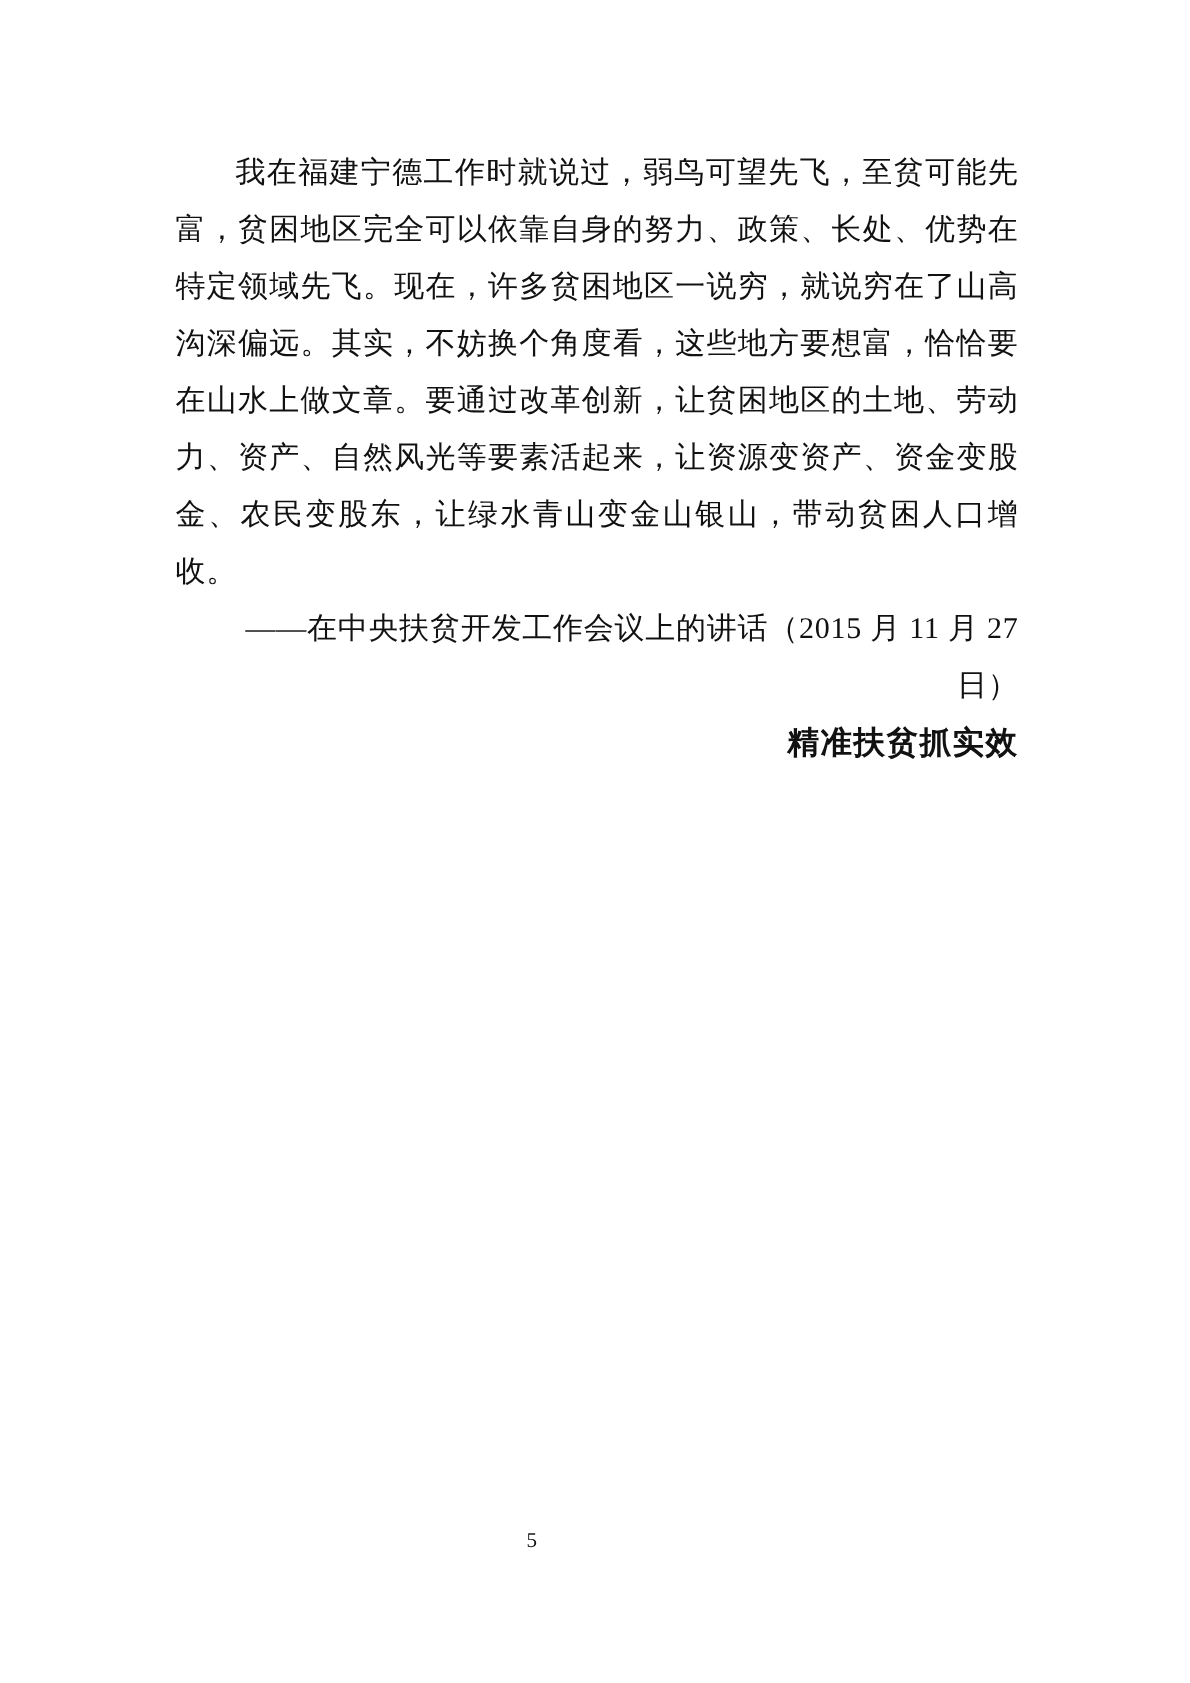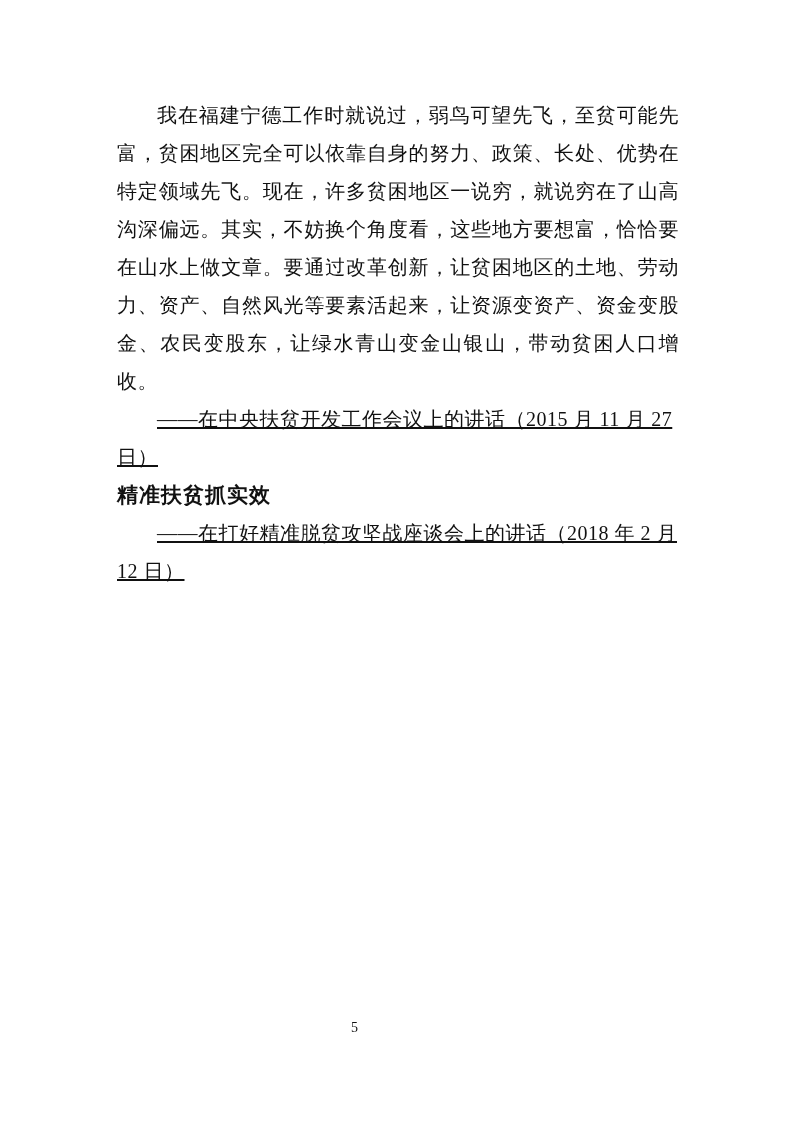--- a/index.html
+++ b/index.html
@@ -28,29 +28,28 @@
   .body-text {
     font-size: 20px;
     line-height: 38px;
     text-align: justify;
     text-indent: 2em;
     letter-spacing: 0.5px;
     word-break: break-all;
   }
 
   .citation {
-    text-align: left;
-    text-decoration: underline;
+    text-align: right;
   }
 
   .section-title {
     font-size: 21px;
     line-height: 38px;
     font-weight: bold;
-    text-align: left;
+    text-align: right;
     letter-spacing: 1px;
   }
 
   .subheading {
     font-size: 20px;
     line-height: 38px;
     font-weight: bold;
     text-indent: 2em;
     letter-spacing: 0.5px;
   }
@@ -72,19 +71,18 @@
 <div class="page">
   <div class="content">
     <p class="body-text">我在福建宁德工作时就说过，弱鸟可望先飞，至贫可能先富，贫困地区完全可以依靠自身的努力、政策、长处、优势在特定领域先飞。现在，许多贫困地区一说穷，就说穷在了山高沟深偏远。其实，不妨换个角度看，这些地方要想富，恰恰要在山水上做文章。要通过改革创新，让贫困地区的土地、劳动力、资产、自然风光等要素活起来，让资源变资产、资金变股金、农民变股东，让绿水青山变金山银山，带动贫困人口增收。</p>
 
     <p class="body-text citation">——在中央扶贫开发工作会议上的讲话（2015 月 11 月 27 日）</p>
 
     <h1 class="section-title">精准扶贫抓实效</h1>
 
 
 
-    <p class="body-text citation">——在打好精准脱贫攻坚战座谈会上的讲话（2018 年 2 月 12 日）</p>
 
 
   </div>
 
   <div class="page-footer">5</div>
 </div>
 
 </body></html>

